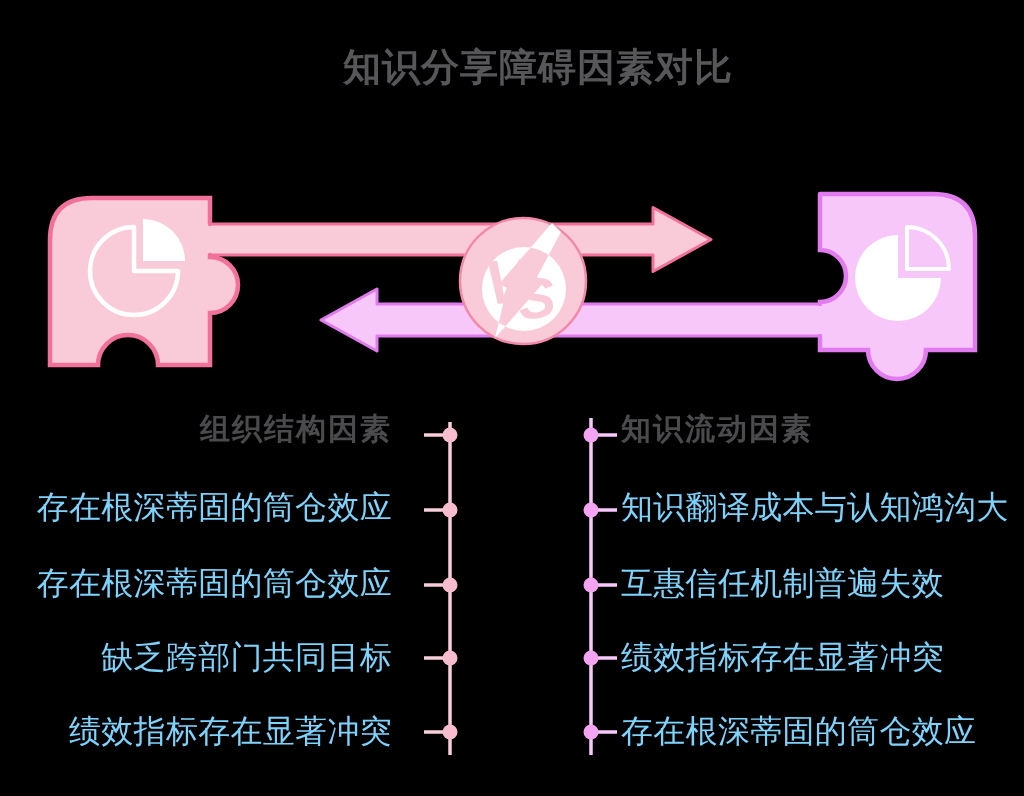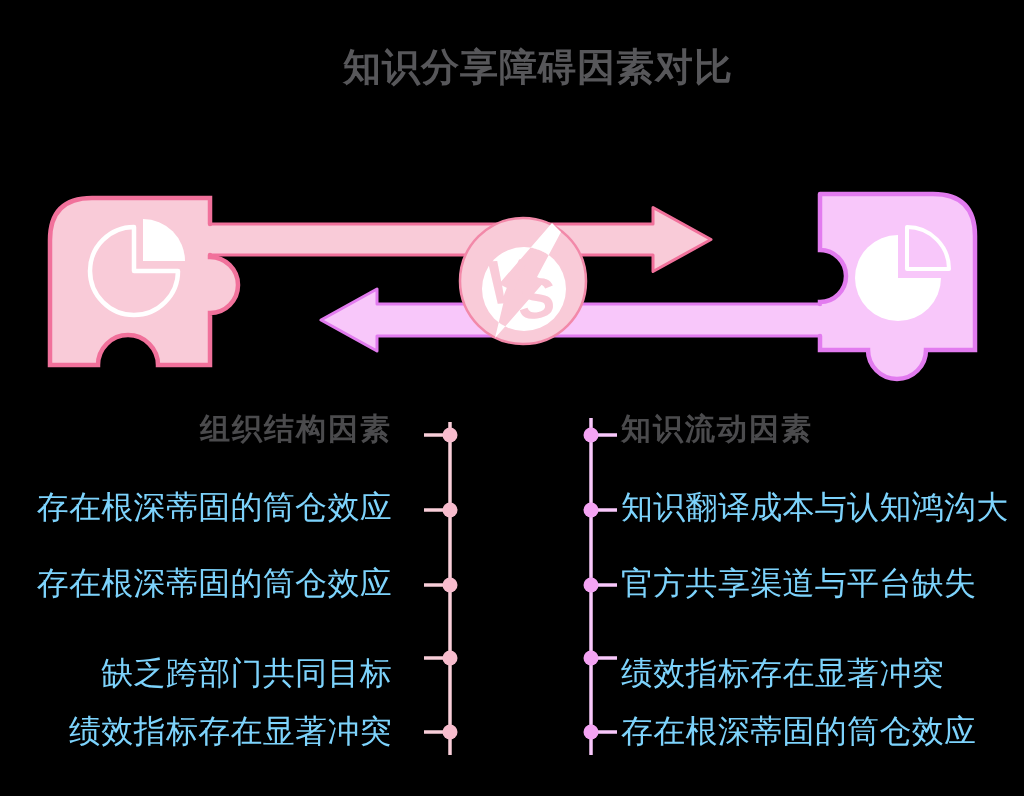--- a/index.html
+++ b/index.html
@@ -15,21 +15,21 @@
   }
   .stage{position:absolute;left:0;top:0;width:1024px;height:796px;}
   .row{position:absolute;height:36px;line-height:36px;white-space:nowrap;}
   .col-left{right:632px;text-align:right;}
   .col-right{left:621px;text-align:left;}
   .col-header{font-size:30px;font-weight:bold;letter-spacing:2px;color:#4B4B4D;}
   .col-item{font-size:32px;letter-spacing:0.3px;color:#7dd3fc;}
   .hdr-top{top:411px;}
   .item-top-0{top:489px;}
   .item-top-1{top:565px;}
-  .item-top-2{top:639px;margin-top:16px;}
+  .item-top-2{top:639px;}
   .item-top-3{top:713px;}
 </style>
 </head>
 <body>
 
 <svg class="stage" viewBox="0 0 1024 796" xmlns="http://www.w3.org/2000/svg" aria-hidden="true">
   <defs>
     <clipPath id="vsInner">
         <circle cx="524" cy="289" r="42"></circle>
       </clipPath>
@@ -102,15 +102,15 @@
 <div class="title">知识分享障碍因素对比</div>
 
 <div class="row col-left col-header hdr-top">组织结构因素</div>
 <div class="row col-left col-item item-top-0">存在根深蒂固的筒仓效应</div>
 <div class="row col-left col-item item-top-1">存在根深蒂固的筒仓效应</div>
 <div class="row col-left col-item item-top-2">缺乏跨部门共同目标</div>
 <div class="row col-left col-item item-top-3">绩效指标存在显著冲突</div>
 
 <div class="row col-right col-header hdr-top">知识流动因素</div>
 <div class="row col-right col-item item-top-0">知识翻译成本与认知鸿沟大</div>
-<div class="row col-right col-item item-top-1">官方共享渠道与平台缺失</div>
+<div class="row col-right col-item item-top-1">互惠信任机制普遍失效</div>
 <div class="row col-right col-item item-top-2">绩效指标存在显著冲突</div>
 <div class="row col-right col-item item-top-3">存在根深蒂固的筒仓效应</div>
 
 </body></html>

